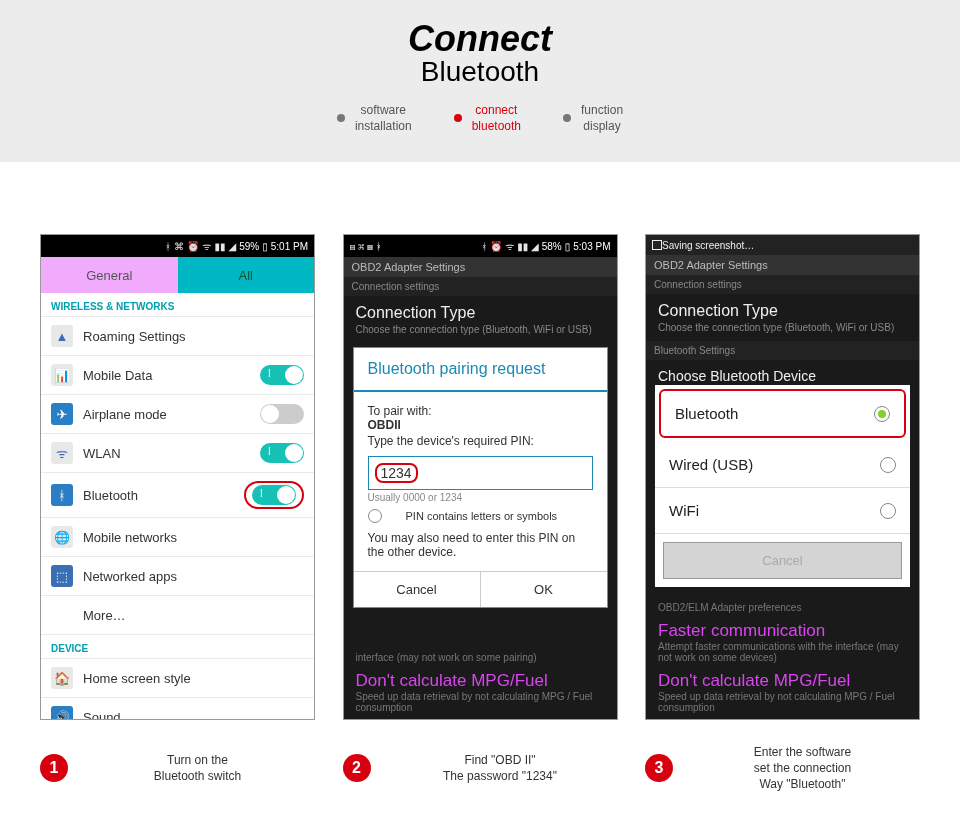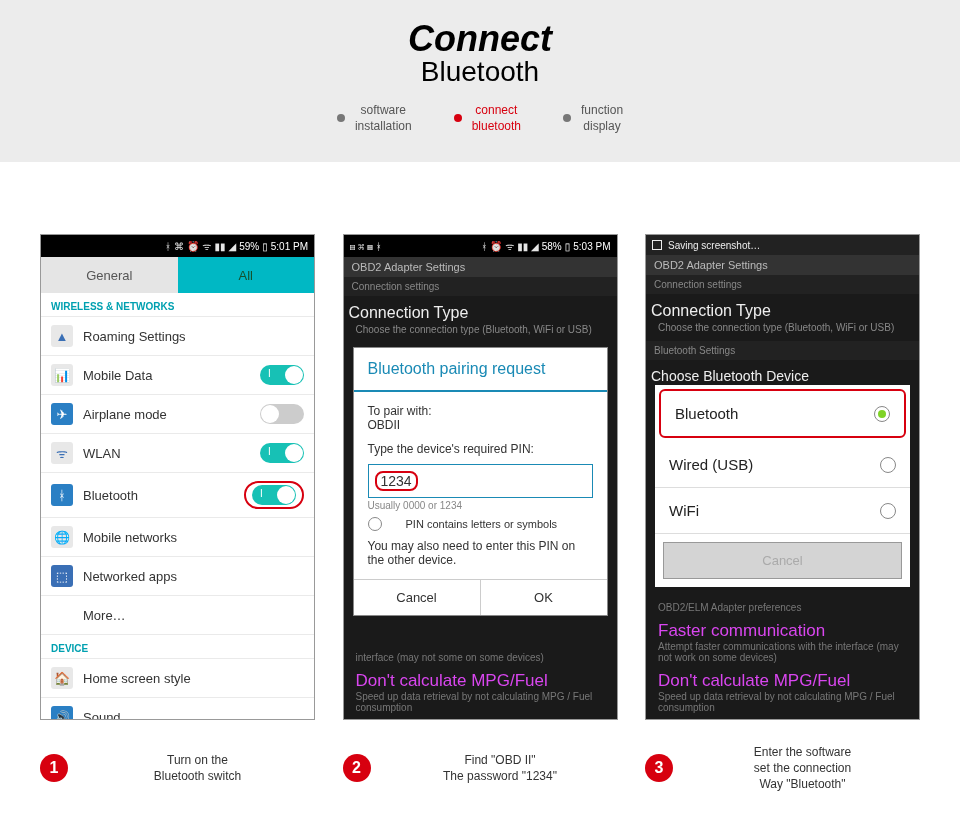--- a/index.html
+++ b/index.html
@@ -14,38 +14,38 @@
 .tab.act .dot{background:#d7000f}
 .tab.inact{color:#555}
 .shots{display:flex;justify-content:space-between;padding:72px 40px 10px}
 .sw{width:275px}
 .phone{width:275px;height:486px;border:1px solid #999;background:#fff;overflow:hidden;font-size:12px}
 .sbar{background:#000;color:#fff;height:22px;display:flex;align-items:center;justify-content:flex-end;padding:0 6px;font-size:10px;gap:3px}
 .sic{display:inline-block;opacity:.9}
 
 .tabs2{display:flex;height:36px}
 .tabs2 div{flex:1;display:flex;align-items:center;justify-content:center;font-size:13px}
-.tabs2 .g{background:#e5e5e5;color:#555}
+.tabs2 .g{background:#f0abfc;color:#555}
 .tabs2 .a{background:#00b8c4;color:#14532d}
 .sect{color:#00a0b0;font-size:10px;font-weight:700;padding:8px 10px 4px;border-bottom:1px solid #eaeaea}
 .row{display:flex;align-items:center;padding:8px 10px;border-bottom:1px solid #eaeaea;position:relative}
 .ric{width:22px;height:22px;margin-right:10px;border-radius:3px;display:flex;align-items:center;justify-content:center;font-size:13px;color:#fff}
 .rt{flex:1;color:#333;font-size:13px}
 .tog{width:44px;height:20px;border-radius:10px;position:relative}
 .tog.on{background:#17c1b5}
 .tog.on:after{content:'';position:absolute;width:18px;height:18px;background:#fff;border-radius:50%;right:1px;top:1px}
 .tog.on:before{content:'I';position:absolute;left:8px;top:3px;color:#fff;font-size:10px}
 .tog.off{background:#ccc}
 .tog.off:after{content:'';position:absolute;width:18px;height:18px;background:#fff;border-radius:50%;left:1px;top:1px}
 .hl{border:2px solid #d7000f;border-radius:14px;padding:2px 6px}
 
 .dark{background:#1a1a1a;color:#aaa;height:464px;position:relative}
 .obd-t{color:#bbb;background:#333;font-size:11px;padding:4px 8px}
 .obd-s{background:#222;font-size:10px;padding:4px 8px;color:#888}
-.obd-h{color:#eee;font-size:16px;padding:8px 5px 2px}
+.obd-h{color:#eee;font-size:16px;padding:8px 12px 2px}
 .obd-d{color:#888;font-size:10px;padding:0 12px 8px}
 .dialog{position:absolute;top:90px;left:9px;right:9px;background:#fff;color:#333;border:1px solid #888}
 .dtitle{color:#1a8ab5;font-size:16px;padding:12px 14px;border-bottom:2px solid #1a8ab5}
 .dbody{padding:12px 14px;font-size:12px}
 .pin{border:1px solid #1a8ab5;padding:6px;margin:8px 0 2px;font-size:14px}
 .pinhl{border:2px solid #d7000f;border-radius:8px;display:inline-block;padding:0 4px}
 .hint{color:#888;font-size:10px;margin-bottom:6px}
 .cb{display:flex;align-items:center;gap:24px;font-size:11px;margin:4px 0 8px}
 .cb .box{width:14px;height:14px;border:1px solid #888;border-radius:50%}
 .dbtns{display:flex;border-top:1px solid #ccc}
@@ -58,21 +58,21 @@
 .rad.sel:after{content:'';width:8px;height:8px;border-radius:50%;background:#7fd326}
 .opt.hl2{border:2px solid #d7000f;border-radius:6px;margin:4px}
 .cnc{background:#d4d4d4;text-align:center;padding:10px;font-size:13px;margin:8px;border:1px solid #999}
 .below{color:#777;font-size:10px;padding:0 12px}
 .b2{color:#d946ef;font-size:17px;padding:8px 12px 0}
 
 .caps{display:flex;justify-content:space-between;padding:14px 40px 36px}
 .cap{width:275px;display:flex;align-items:center;gap:12px}
 .badge{width:28px;height:28px;border-radius:50%;background:#d7000f;color:#fff;display:flex;align-items:center;justify-content:center;font-weight:700;font-size:16px;flex-shrink:0}
 .ct{font-size:12px;line-height:16px;color:#333;text-align:center;flex:1}
-.savebar{background:#222;color:#eee;height:20px;font-size:10px;display:flex;align-items:center;gap:6px;padding:0 6px}
+.savebar{background:#222;color:#eee;height:20px;font-size:10px;display:flex;align-items:center;gap:0;padding:0 6px}
 .savebar .sq{width:10px;height:10px;border:1px solid #eee}
 </style>
 </head>
 <body>
 
 <div class="hdr">
   <h1>Connect</h1>
   <h2>Bluetooth</h2>
   <div class="tabs">
     <div class="tab inact">
@@ -172,37 +172,37 @@
       </div>
       <div class="dark">
         <div class="obd-t">OBD2 Adapter Settings</div>
         <div class="obd-s">Connection settings</div>
         <div class="obd-h">Connection Type</div>
         <div class="obd-d">Choose the connection type (Bluetooth, WiFi or USB)</div>
         <div class="dialog">
           <div class="dtitle">Bluetooth pairing request</div>
           <div class="dbody">
             <div>To pair with:</div>
-            <div style="font-weight:400;margin-bottom:10px">OBDII</div>
+            <div style="font-weight:700;margin-bottom:2px">OBDII</div>
             <div>Type the device's required PIN:</div>
             <div class="pin"><span class="pinhl"><span>1234</span></span></div>
             <div class="hint">Usually 0000 or 1234</div>
             <div class="cb">
                 <span class="box"></span>
                 <span>PIN contains letters or symbols</span>
               </div>
             <div style="font-size:12px">You may also need to enter this PIN on the other device.</div>
           </div>
           <div class="dbtns">
             <div>Cancel</div>
             <div>OK</div>
           </div>
         </div>
         <div style="position:absolute;bottom:0;left:0;right:0">
-          <div class="below">interface (may not some on some devices)</div>
+          <div class="below">interface (may not work on some pairing)</div>
           <div class="b2">Don't calculate MPG/Fuel</div>
           <div class="below" style="padding-bottom:8px">Speed up data retrieval by not calculating MPG / Fuel consumption</div>
         </div>
       </div>
     </div>
   </div>
 
   <div class="sw">
     <div class="phone">
       <div class="savebar">

